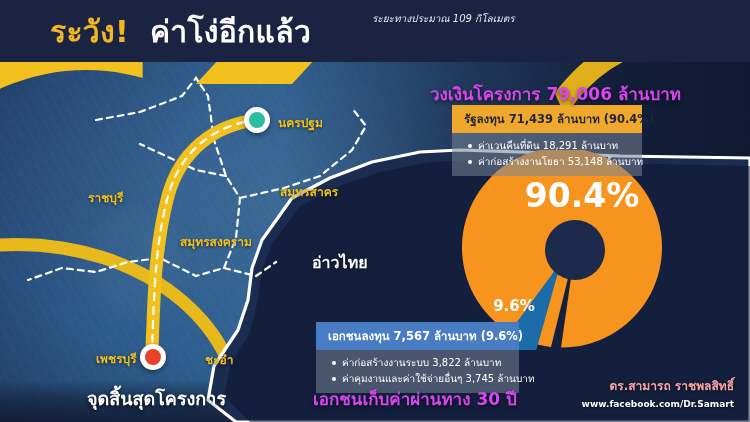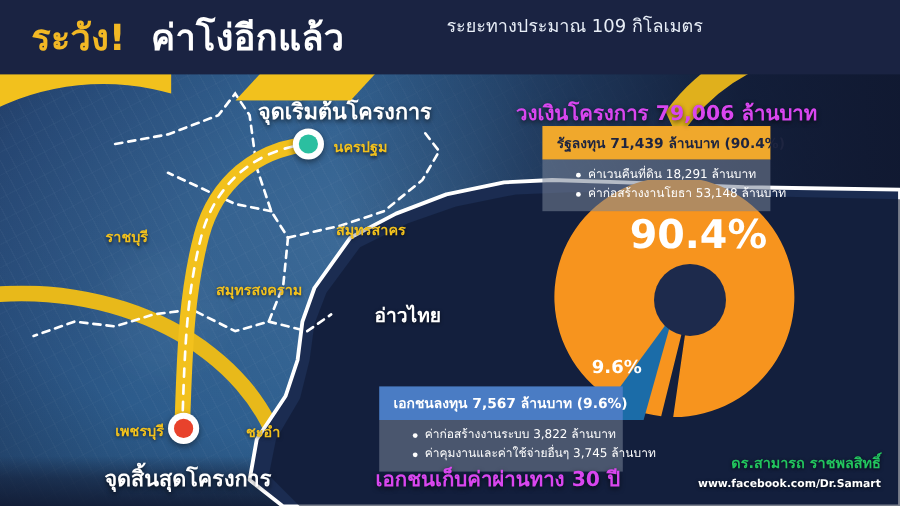--- a/index.html
+++ b/index.html
@@ -53,31 +53,31 @@
     position: absolute; top: 0; left: 0;
     width: 750px; height: 62px;
     background: #1a2342;
     z-index: 30;
   }
   .header-title {
     position: absolute; left: 26px; top: 8px;
     font-size: 30px; font-weight: 700; letter-spacing: .3px;
     white-space: nowrap;
   }
-  .ht-warn { color: #f2b824; }
+  .ht-warn { color: #f2b824; margin-left: 24px; }
   .ht-main { color: #ffffff; margin-left: 21px; }
 
   .header-right {
     position: absolute; left: 372px; top: 12px;
     line-height: 1.42;
     white-space: nowrap;
   }
   .hr-line1 { font-size: 11px; color: #e8eef7; }
   .hr-line1 .hr-strong { font-size: 15px; font-weight: 700; color: #ffffff; letter-spacing: .4px; }
-  .hr-line2 { font-size: 15px; color: #e8eef7; }
+  .hr-line2 { font-size: 10px; color: #e8eef7; font-style: italic; }
 
   
   .hdr-wedge {
     position: absolute; left: 196px; top: 58px;
     width: 120px; height: 26px;
     background: #f2c11d;
     clip-path: polygon(20% 0, 100% 0, 80% 100%, 0 100%);
     z-index: 24;
   }
 
@@ -174,21 +174,21 @@
   .card { position: absolute; z-index: 22; }
   .card-head {
     padding: 5px 12px;
     font-size: 11.5px; font-weight: 700;
     white-space: nowrap;
   }
   .card-head.gold { background: #f0a82c; color: #1e2540; }
   .card-head.blue { background: #4a7cc4; color: #ffffff; }
   .card-body {
     background: rgba(120,131,152,.55);
-    padding: 5px 10px 7px 24px;
+    padding: 5px 10px 7px 12px;
   }
   .bullet {
     display: flex; align-items: flex-start;
     color: #ffffff; font-size: 10px; line-height: 1.55;
     white-space: nowrap;
   }
   .bullet .dot {
     display: inline-block; width: 4px; height: 4px; border-radius: 50%;
     background: #ffffff; margin: 6px 6px 0 4px; flex: 0 0 auto;
   }
@@ -199,21 +199,21 @@
     text-shadow: 0 2px 4px rgba(0,0,0,.65);
     white-space: nowrap; z-index: 23;
   }
 
   
   .chart { position: absolute; left: 452px; top: 150px; width: 250px; height: 200px; z-index: 21; }
 
   
   .credit-name {
     position: absolute; right: 16px; bottom: 27px;
-    color: #22c55e; font-size: 12px; font-weight: 700;
+    color: #fca5a5; font-size: 12px; font-weight: 700;
     text-shadow: 0 1px 3px rgba(0,0,0,.7);
     white-space: nowrap; z-index: 26;
   }
   .credit-url {
     position: absolute; right: 16px; bottom: 13px;
     color: #ffffff; font-size: 9px; font-weight: 700;
     text-shadow: 0 1px 3px rgba(0,0,0,.7);
     white-space: nowrap; z-index: 26;
   }
 </style>
@@ -249,21 +249,20 @@
     
     <span class="prov" style="left:88px;  top:188px;">ราชบุรี</span>
     <span class="prov" style="left:280px; top:182px;">สมุทรสาคร</span>
     <span class="prov" style="left:180px; top:232px;">สมุทรสงคราม</span>
     <span class="prov" style="left:96px;  top:349px;">เพชรบุรี</span>
 
     
     <span class="gulf-label">อ่าวไทย</span>
 
     
-    <span class="endpoint-title" style="left:215px; top:78px;">จุดเริ่มต้นโครงการ</span>
     <div class="marker start" style="left:244px; top:107px;">
         <i></i>
       </div>
     <span class="node-label" style="left:278px; top:113px;">นครปฐม</span>
 
     
     <div class="marker end" style="left:140px; top:344px;">
         <i></i>
       </div>
     <span class="node-label" style="left:205px; top:350px;">ชะอำ</span>

